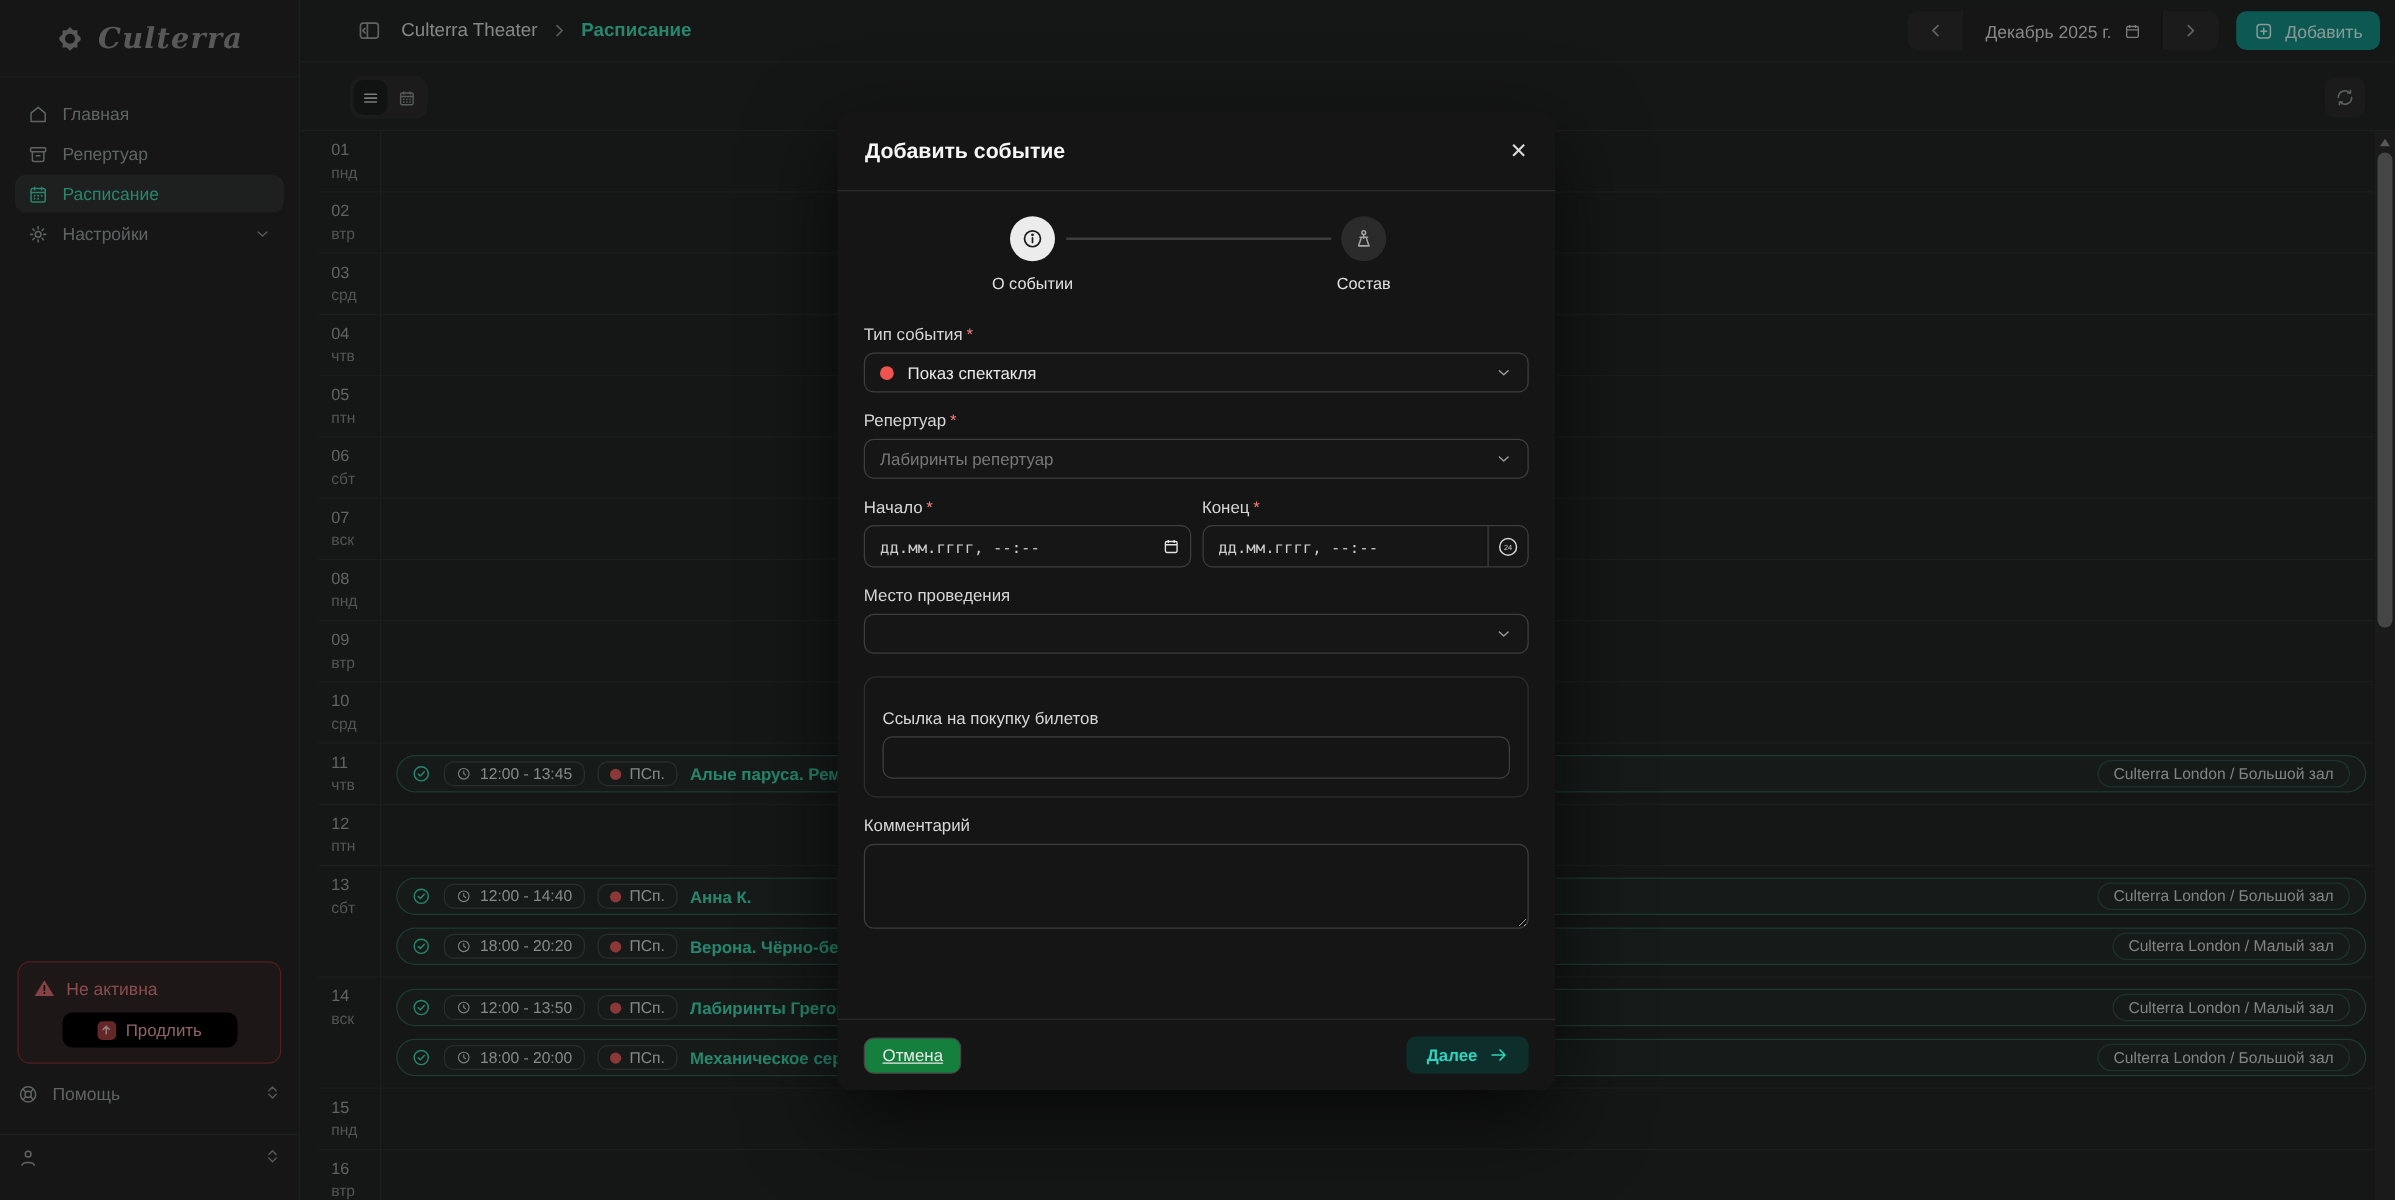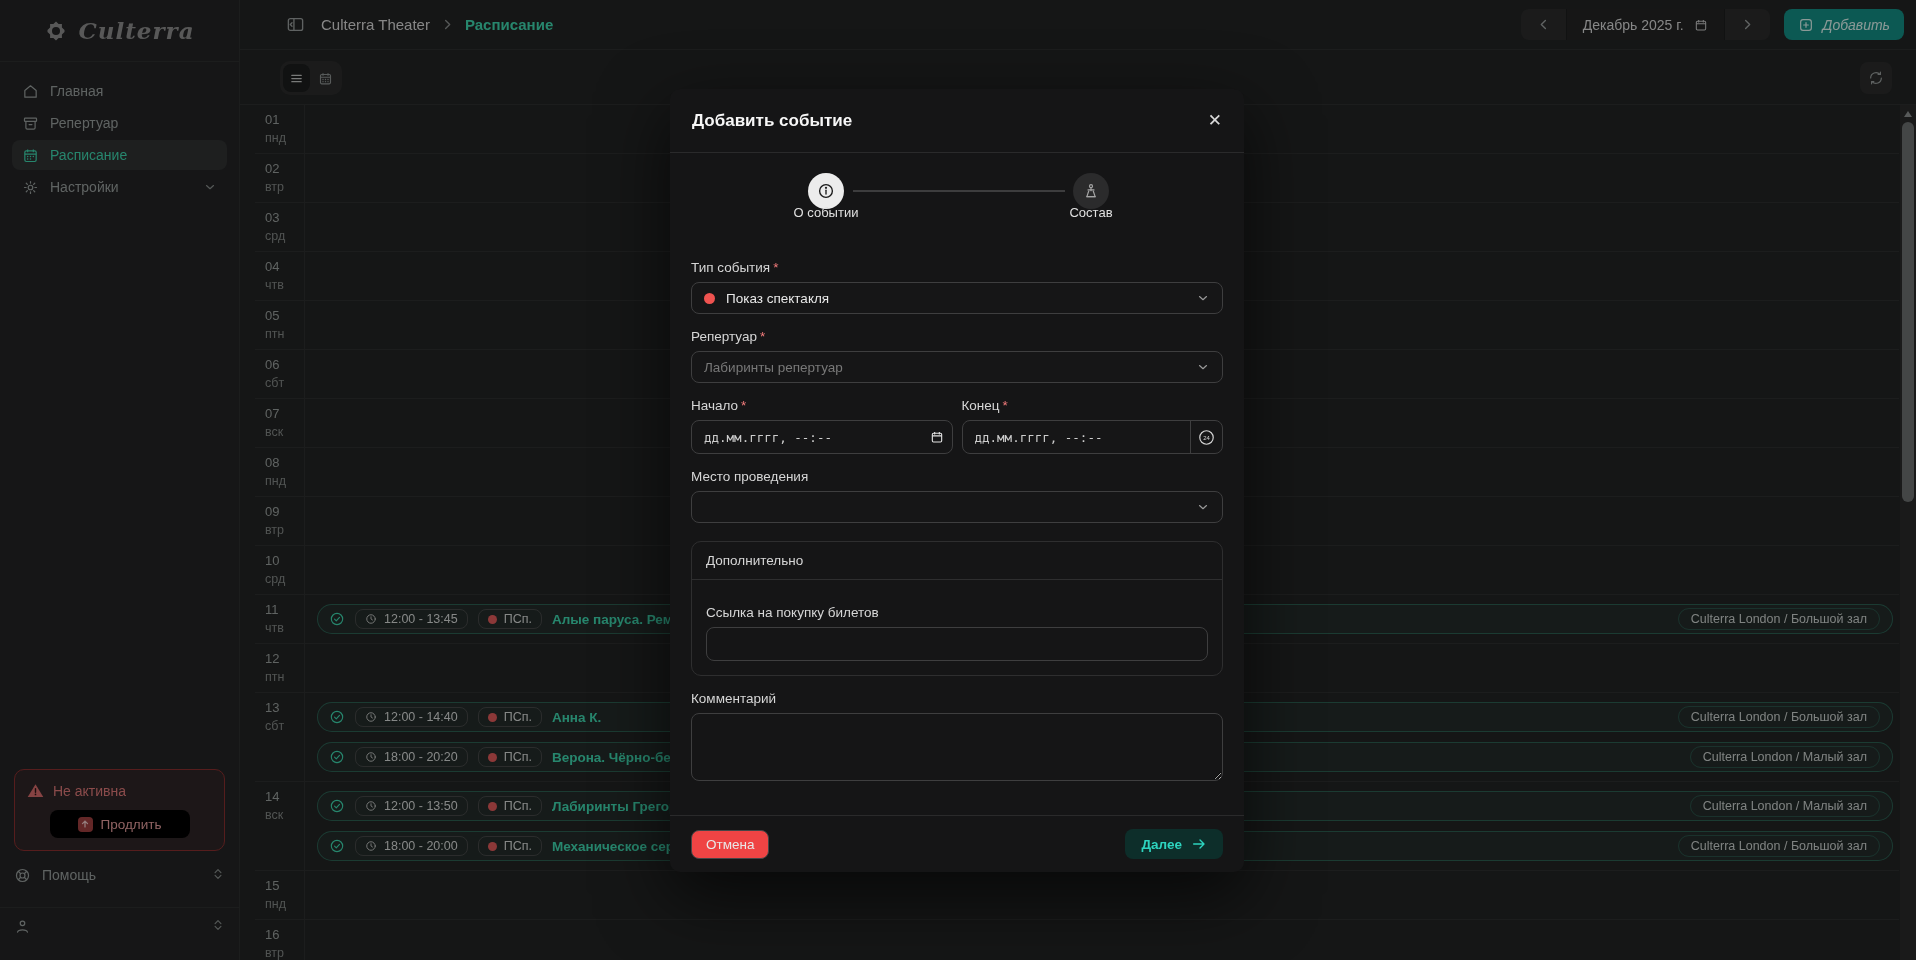--- a/index.html
+++ b/index.html
@@ -47,21 +47,21 @@
   .bc-sep{width:15px;height:15px;color:#8a8f8e;margin:0 10px;}
   .bc-page{color:#3fd8b0;font-size:15px;font-weight:bold;}
   .tb-right{margin-left:auto;display:flex;align-items:center;gap:14px;}
   .month-nav{display:flex;align-items:stretch;height:31px;background:#2c2d2d;border-radius:8px;overflow:hidden;}
   .mn-btn{width:45px;display:flex;align-items:center;justify-content:center;color:#9a9f9e;cursor:pointer;}
   .mn-btn svg{width:15px;height:15px;}
   .mn-date{display:flex;align-items:center;gap:10px;background:#242525;border-left:1px solid #1c1d1d;
            border-right:1px solid #1c1d1d;padding:0 16px;color:#d8d8d8;font-size:14px;cursor:pointer;}
   .mn-date svg{width:14px;height:14px;color:#c7c7c7;}
   .add-btn{height:31px;padding:0 14px;border-radius:8px;background:#149086;display:flex;align-items:center;
-           gap:9px;color:#dff7f3;font-size:14px;cursor:pointer;font-style:italic;}
+           gap:9px;color:#dff7f3;font-size:14px;cursor:pointer;}
   .add-btn svg{width:16px;height:16px;}
 
   
   .toolbar{position:absolute;left:240px;top:50px;width:1676px;height:55px;box-sizing:border-box;
            border-bottom:1px solid #2e3030;}
   .view-toggle{position:absolute;left:40px;top:11px;height:34px;background:#2c2d2d;border-radius:10px;
                display:flex;align-items:center;padding:0 3px;gap:2px;}
   .vt-btn{width:27px;height:28px;border-radius:8px;display:flex;align-items:center;justify-content:center;
           color:#8f9493;cursor:pointer;}
   .vt-btn.active{background:#1c1d1d;color:#c2c5c4;}
@@ -109,21 +109,21 @@
   .m-close{color:#d8d8d8;font-size:17px;cursor:pointer;line-height:1;}
   .m-body{flex:1;padding:8px 21px 0;}
 
   .stepper{position:relative;height:72px;margin-top:12px;}
   .step-circle{position:absolute;top:0;width:36px;height:36px;border-radius:50%;display:flex;
                align-items:center;justify-content:center;}
   .step-circle.s1{left:117px;background:#ececec;color:#1a1a1a;}
   .step-circle.s2{left:382px;background:#2b2b2c;color:#a5a5a5;}
   .step-circle svg{width:18px;height:18px;}
   .step-line{position:absolute;left:162px;top:17px;width:212px;height:2px;background:#3d3d3e;}
-  .step-label{position:absolute;top:32px;width:140px;text-align:center;color:#e0e0e0;font-size:13px;}
+  .step-label{position:absolute;top:46px;width:140px;text-align:center;color:#e0e0e0;font-size:13px;}
   .step-label.l1{left:65px;}
   .step-label.l2{left:330px;}
 
   .f-label{margin:15px 0 7px;color:#d6d6d6;font-size:13.5px;}
   .req{color:#f47c7c;margin-left:3px;}
   .sel{height:30px;border:1px solid #3e3e3f;border-radius:8px;display:flex;align-items:center;
        padding:0 12px;cursor:pointer;background:#161617;}
   .sel .chevd{margin-left:auto;width:14px;height:14px;color:#9a9a9a;}
   .sel-dot{width:11px;height:11px;border-radius:50%;background:#ef5350;margin-right:11px;}
   .sel-val{color:#e8e8e8;font-size:13.5px;}
@@ -150,22 +150,22 @@
   .link-label{margin:13px 0 7px;color:#d6d6d6;font-size:13.5px;}
   .text-input{width:100%;height:34px;box-sizing:border-box;border:1px solid #3e3e3f;border-radius:8px;
               background:transparent;color:#e5e5e5;font-size:13.5px;padding:0 12px;outline:none;
               font-family:"Liberation Sans",sans-serif;}
   .comment-ta{width:100%;height:68px;box-sizing:border-box;border:1px solid #3e3e3f;border-radius:8px;
               background:transparent;color:#e5e5e5;font-size:13.5px;padding:8px 12px;outline:none;
               resize:both;font-family:"Liberation Sans",sans-serif;}
 
   .m-foot{border-top:1px solid #2a2a2b;padding:13px 21px;display:flex;align-items:center;
           justify-content:space-between;flex:0 0 auto;}
-  .btn-cancel{background:#ef4444;border:1px solid #454546;border-radius:8px;padding:6px 14px;
-              color:#e8e8e8;font-size:13.5px;cursor:pointer;}
+  .btn-cancel{background:#15803d;border:1px solid #454546;border-radius:8px;padding:6px 14px;
+              color:#e8e8e8;font-size:13.5px;cursor:pointer;text-decoration:underline;}
   .btn-next{background:#0d2e2a;border-radius:8px;padding:7px 16px;color:#2dd4bf;font-size:13.5px;
             font-weight:bold;display:flex;align-items:center;gap:9px;cursor:pointer;}
   .btn-next svg{width:16px;height:16px;}
 </style>
 </head>
 <body>
 
 <div class="screen">
 
   <div class="sb">
@@ -624,21 +624,20 @@
 
       <div class="f-label">Место проведения</div>
       <div class="sel">
         <span class="sel-val"></span>
         <svg class="chevd" viewBox="0 0 24 24" fill="none" stroke="currentColor" stroke-width="2" stroke-linecap="round" stroke-linejoin="round">
             <path d="M6 9.5l6 5.5 6-5.5"></path>
           </svg>
       </div>
 
       <div class="extra-box">
-        <div class="extra-head">Дополнительно</div>
         <div class="extra-body">
           <div class="link-label">Ссылка на покупку билетов</div>
           <input class="text-input" type="text" value="" style="">
         </div>
       </div>
 
       <div class="f-label">Комментарий</div>
       <textarea class="comment-ta" style=""></textarea>
     </div>
 

